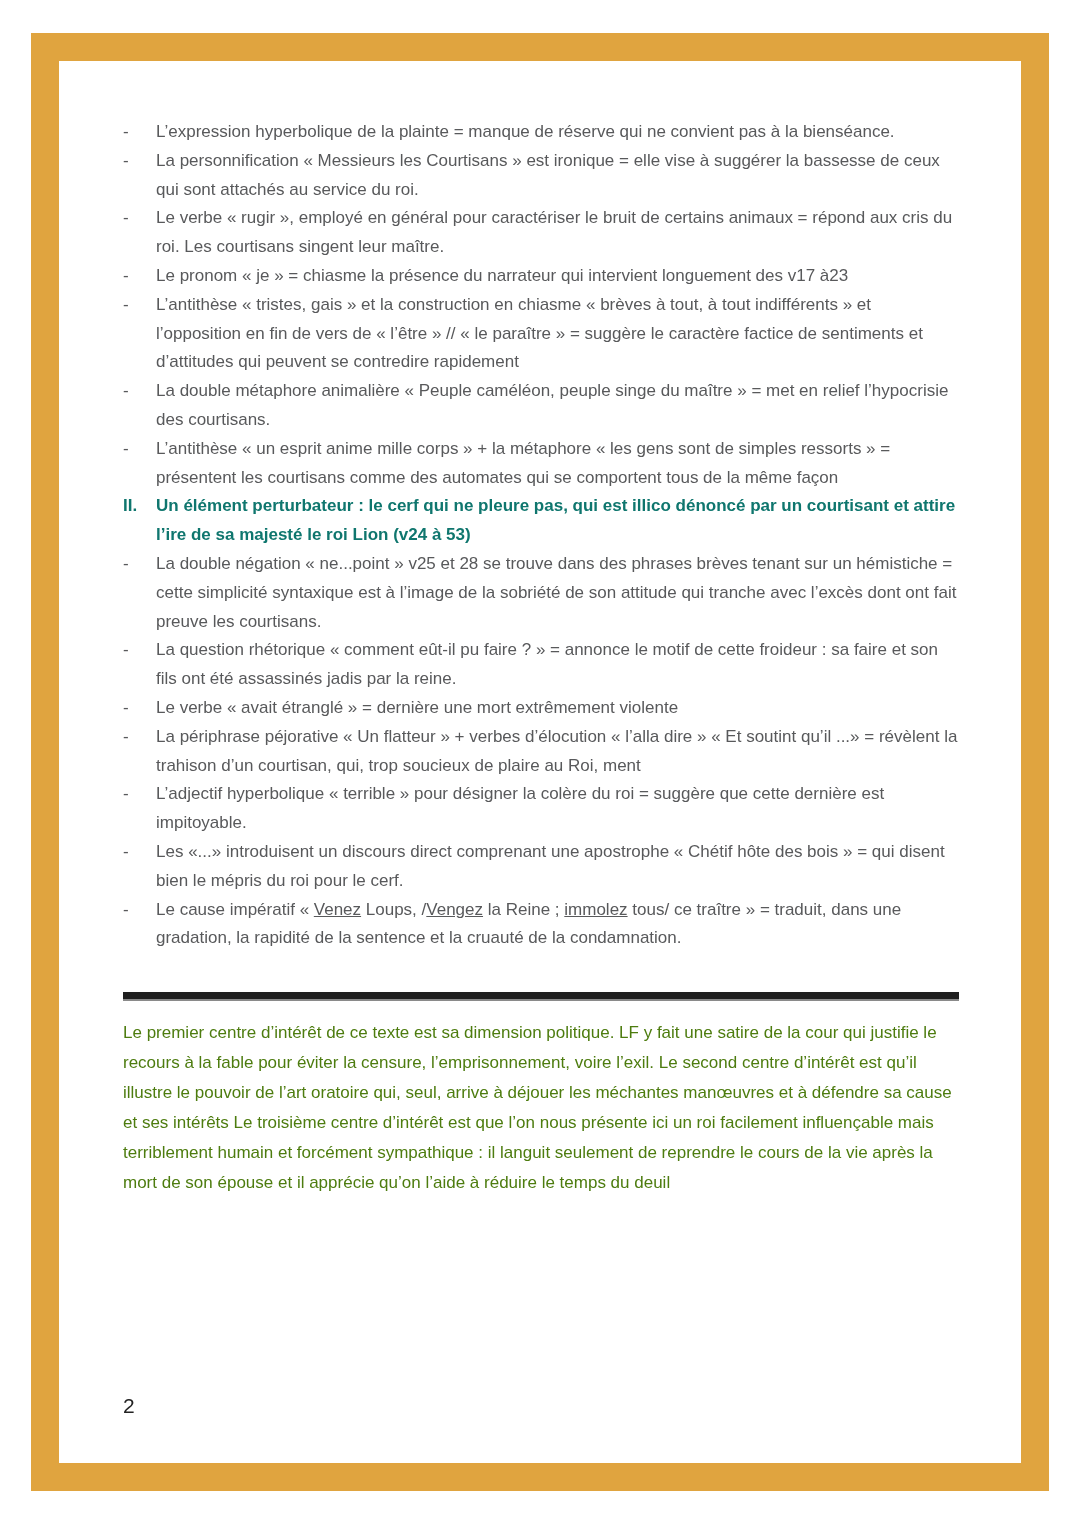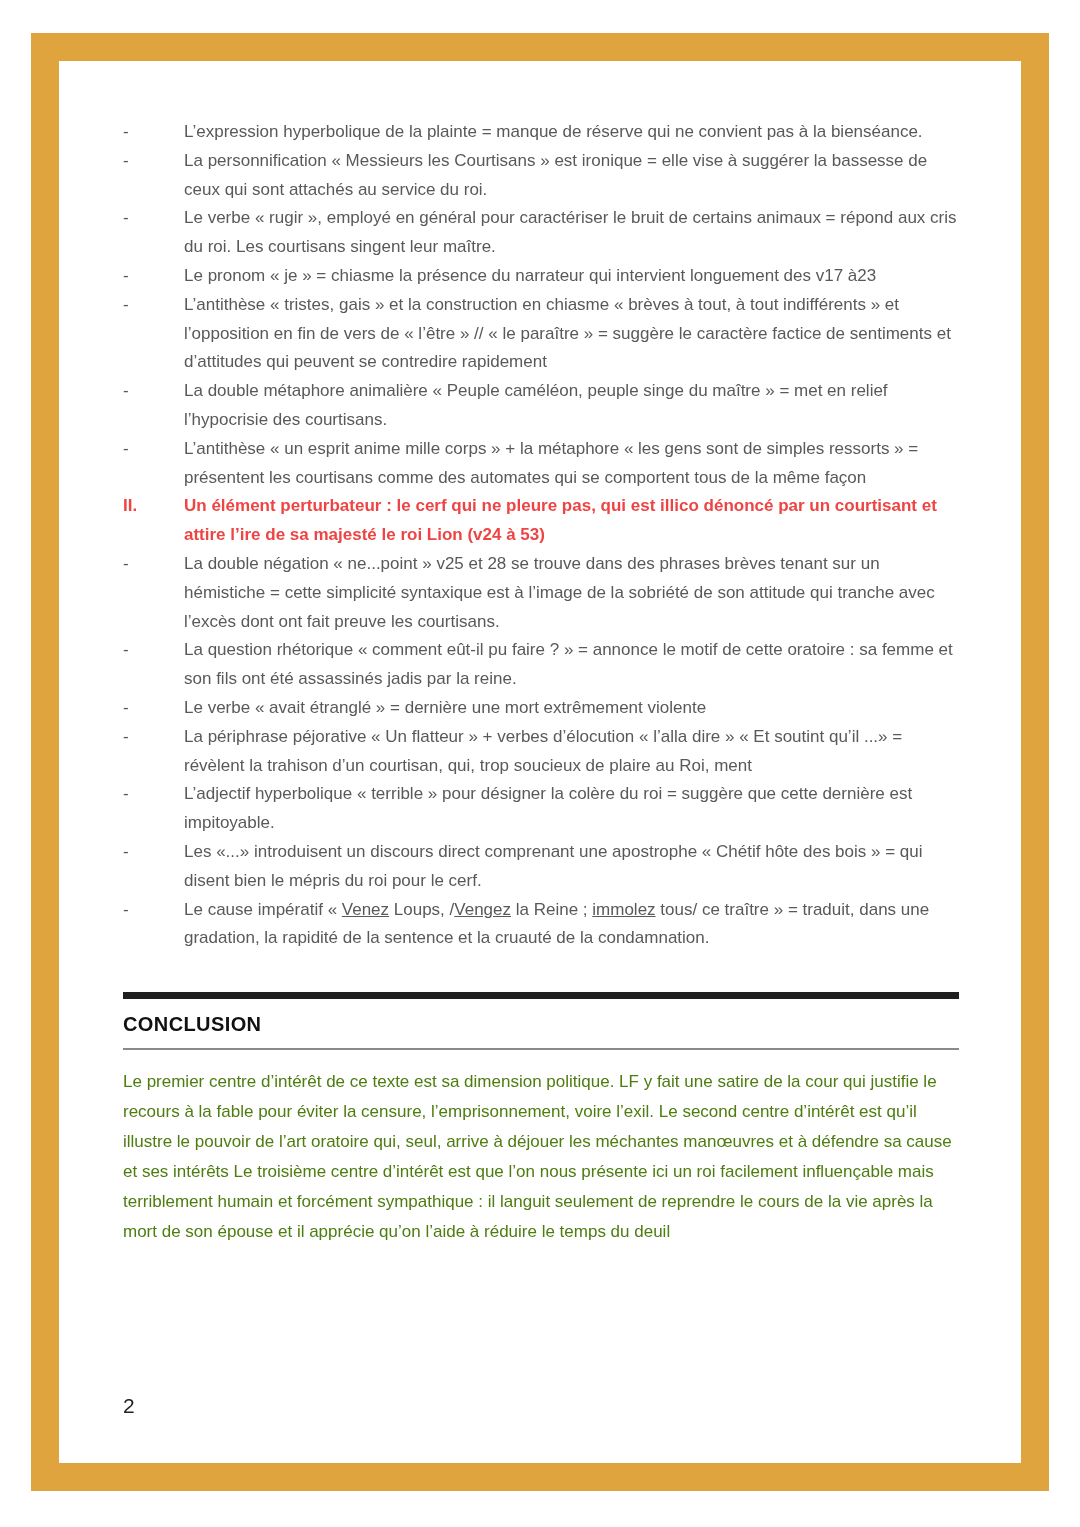--- a/index.html
+++ b/index.html
@@ -38,26 +38,26 @@
     margin: 0; padding: 0;
   }
   ul.bullets li {
     display: flex;
     align-items: flex-start;
   }
   .mk {
     flex: none;
     width: 33px;
   }
-  .tx { flex: 1; margin-left: 28px; }
+  .tx { flex: 1; }
   .h2row {
     display: flex;
     align-items: flex-start;
     font-weight: bold;
-    color: #ef4444;
+    color: #0f766e;
   }
   .h2row .mk { font-weight: bold; }
   .conclusion {
     margin-top: 39px;
   }
   .rule-thick {
     height: 7px;
     background: #1f1f1f;
   }
   .conclusion h2 {
@@ -130,21 +130,21 @@
           <span class="tx">Un élément perturbateur : le cerf qui ne pleure pas, qui est illico dénoncé par un courtisant et attire l’ire de sa majesté le roi Lion (v24 à 53)</span>
         </div>
 
         <ul class="bullets">
           <li>
             <span class="mk">-</span>
             <span class="tx">La double négation « ne...point » v25 et 28 se trouve dans des phrases brèves tenant sur un hémistiche = cette simplicité syntaxique est à l’image de la sobriété de son attitude qui tranche avec l’excès dont ont fait preuve les courtisans.</span>
           </li>
           <li>
             <span class="mk">-</span>
-            <span class="tx">La question rhétorique « comment eût-il pu faire ? » = annonce le motif de cette oratoire : sa femme et son fils ont été assassinés jadis par la reine.</span>
+            <span class="tx">La question rhétorique « comment eût-il pu faire ? » = annonce le motif de cette froideur : sa faire et son fils ont été assassinés jadis par la reine.</span>
           </li>
           <li>
             <span class="mk">-</span>
             <span class="tx">Le verbe « avait étranglé » = dernière une mort extrêmement violente</span>
           </li>
           <li>
             <span class="mk">-</span>
             <span class="tx">La périphrase péjorative « Un flatteur » + verbes d’élocution « l’alla dire » « Et soutint qu’il ...» = révèlent la trahison d’un courtisan, qui, trop soucieux de plaire au Roi, ment</span>
           </li>
           <li>
@@ -156,21 +156,20 @@
             <span class="tx">Les «...» introduisent un discours direct comprenant une apostrophe « Chétif hôte des bois » = qui disent bien le mépris du roi pour le cerf.</span>
           </li>
           <li>
             <span class="mk">-</span>
             <span class="tx"><span>Le cause impératif « </span><span class="u">Venez</span><span> Loups, /</span><span class="u">Vengez</span><span> la Reine ; </span><span class="u">immolez</span><span> tous/ ce traître » = traduit, dans une gradation, la rapidité de la sentence et la cruauté de la condamnation.</span></span>
           </li>
         </ul>
 
         <div class="conclusion">
           <div class="rule-thick"></div>
-          <h2>CONCLUSION</h2>
           <div class="rule-thin"></div>
           <p>Le premier centre d’intérêt de ce texte est sa dimension politique. LF y fait une satire de la cour qui justifie le recours à la fable pour éviter la censure, l’emprisonnement, voire l’exil. Le second centre d’intérêt est qu’il illustre le pouvoir de l’art oratoire qui, seul, arrive à déjouer les méchantes manœuvres et à défendre sa cause et ses intérêts Le troisième centre d’intérêt est que l’on nous présente ici un roi facilement influençable mais terriblement humain et forcément sympathique : il languit seulement de reprendre le cours de la vie après la mort de son épouse et il apprécie qu’on l’aide à réduire le temps du deuil</p>
         </div>
 
       </div>
 
       <div class="page-number">2</div>
     </div>
   </div>
 </div>

